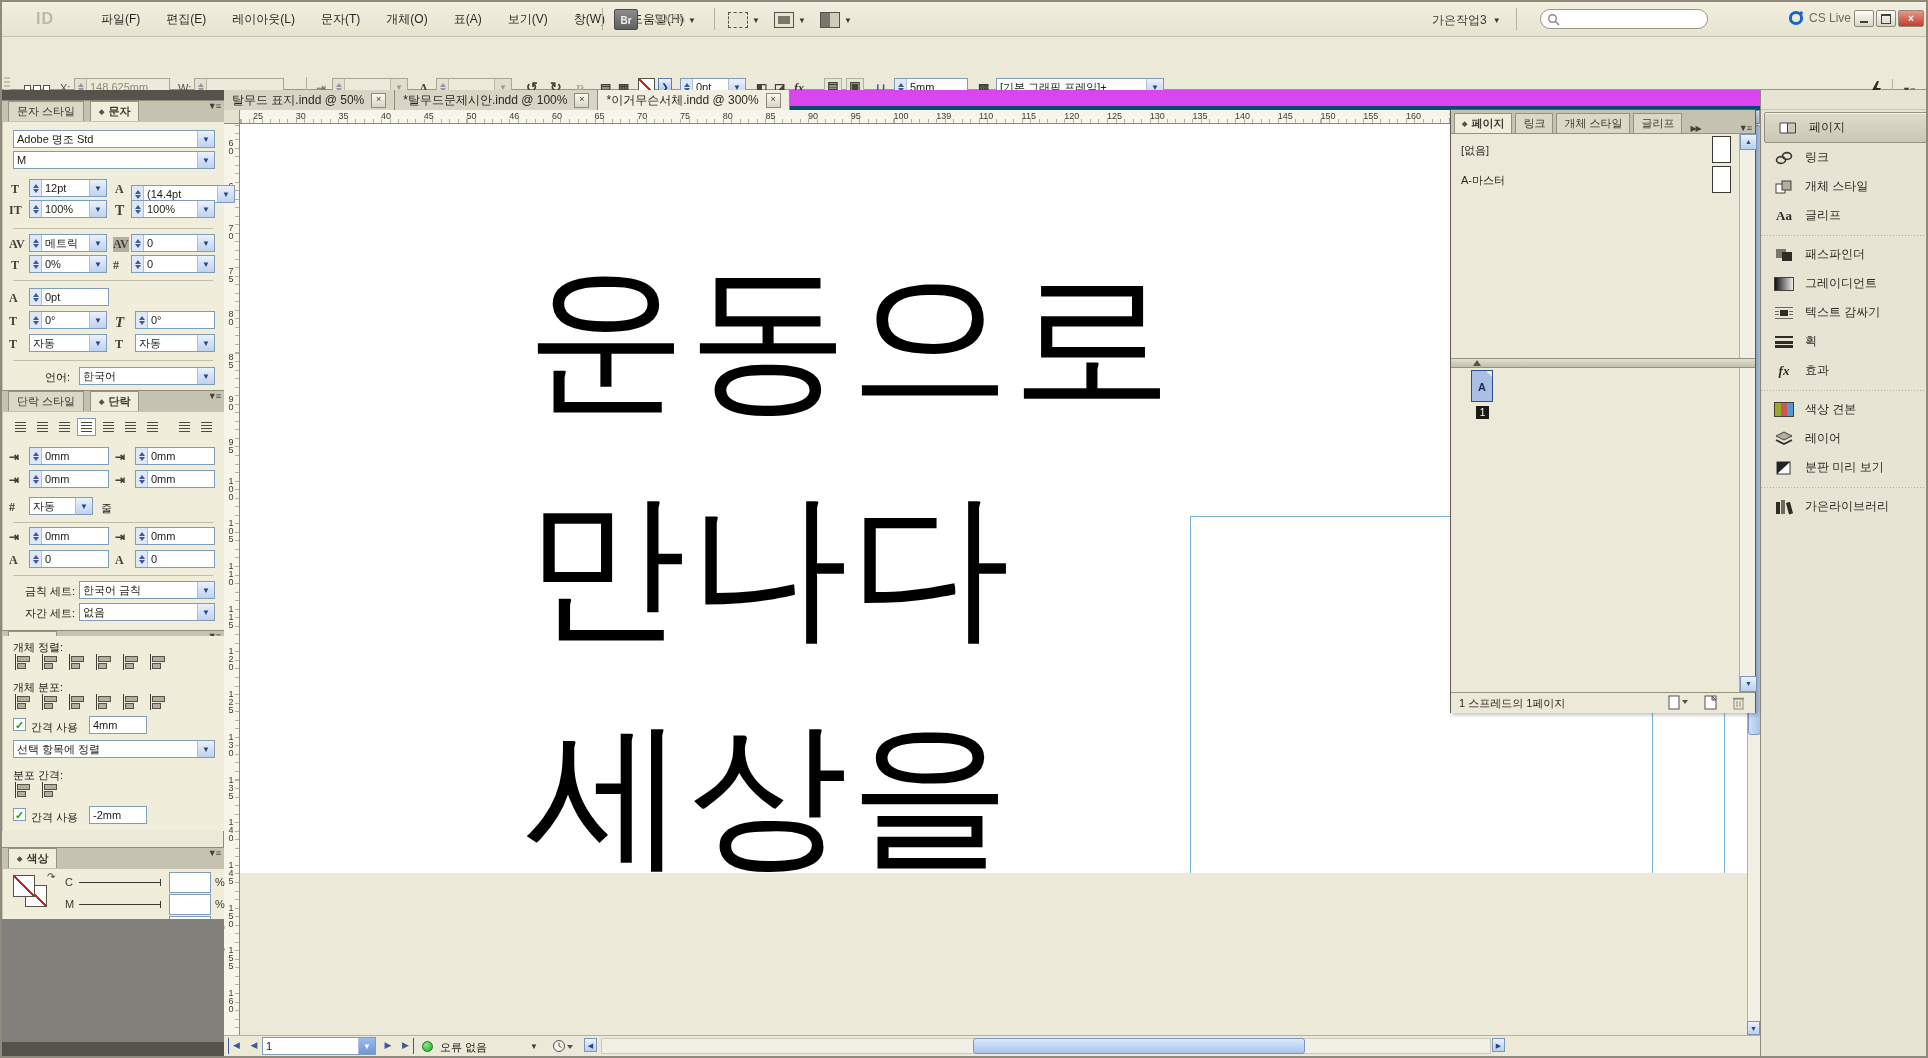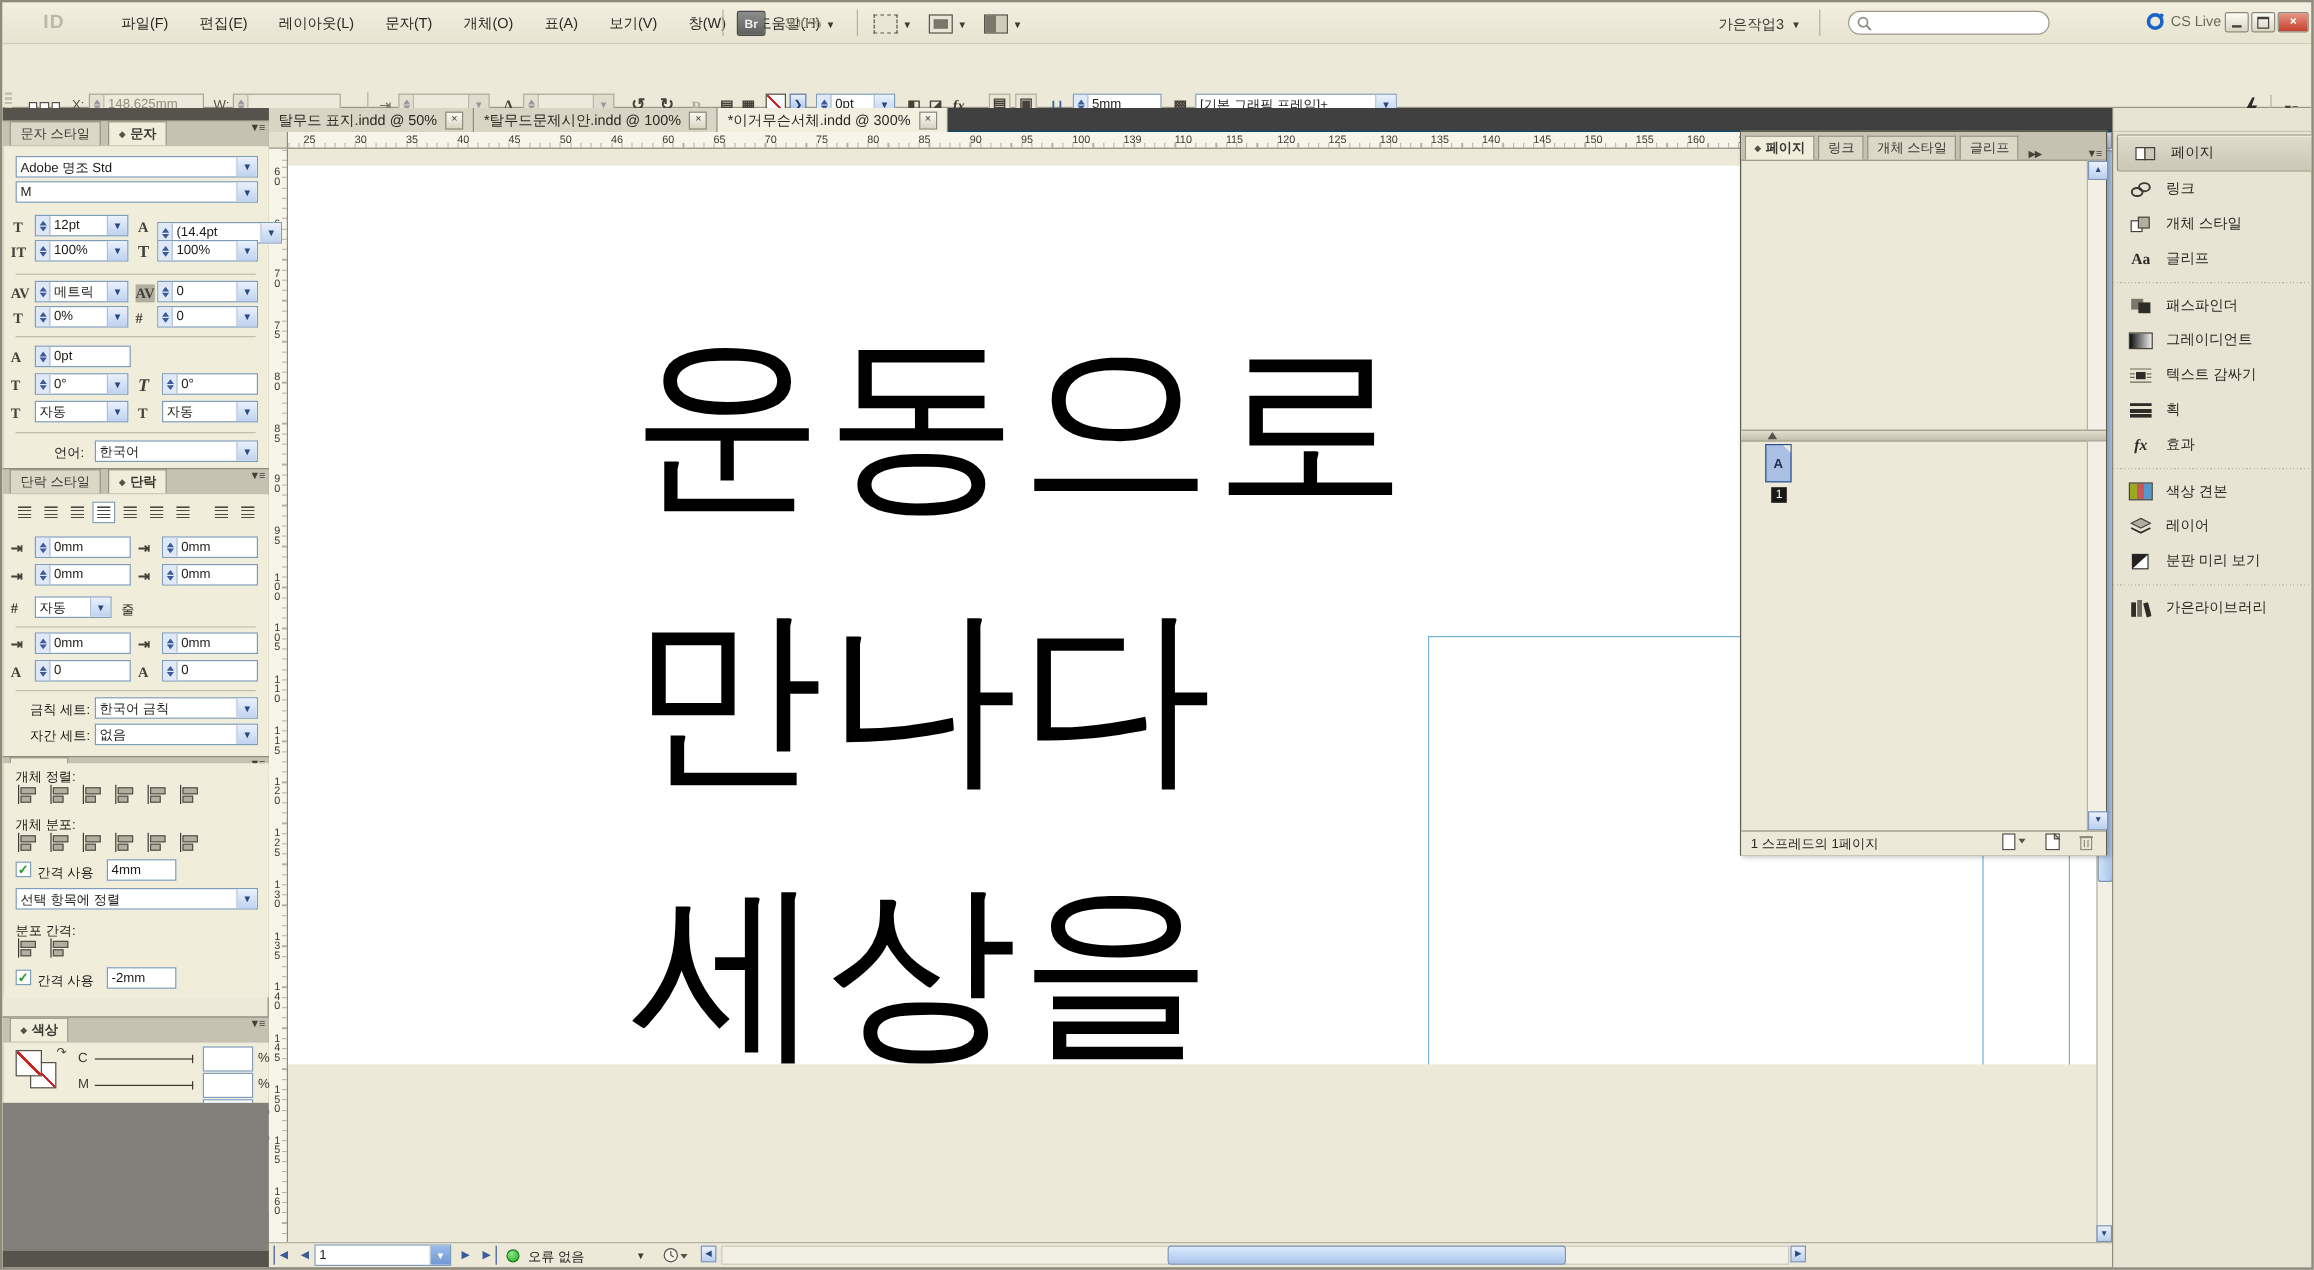--- a/index.html
+++ b/index.html
@@ -48,21 +48,21 @@
   .fld.dis .sp .dn{border-top-color:#9a97a0}
   .da{width:16px;height:100%;margin-left:auto;background:linear-gradient(#eaf1fc,#bed2ef);border-left:1px solid #b0bed6;
       color:#27477f;font-size:8px;display:flex;align-items:center;justify-content:center;flex:none}
   .fld.dis .da{background:#e0ddcc;border-color:#bdbaa9;color:#9a97a0}
   .cic{color:#6e6b5e;font-size:12px}
   .swatch{width:17px;height:17px;border:1px solid #55524a;background:linear-gradient(to top right,#fff 46%,#c22 46%,#c22 54%,#fff 54%)}
   .bluebtn{width:14px;height:17px;background:linear-gradient(#eaf1fc,#9cbcea);border:1px solid #5a7ab0;color:#1d3althou;color:#1d3a6e;font-size:9px;text-align:center;line-height:17px}
   .mi{width:18px;height:16px;border:1px solid #b3afa0;background:#e8e5d4;text-align:center;line-height:15px;font-size:11px;color:#44413a}
   .fxlab{font-style:italic;font-family:"Liberation Serif",serif;font-weight:bold;color:#3a3a33}
   
-  #tabbar{left:222px;top:88px;width:1536px;height:20px;background:#404040;border-bottom:1px solid #0c4a6e;display:flex}
+  #tabbar{left:222px;top:88px;width:1536px;height:20px;background:#d946ef;border-bottom:4px solid #0c4a6e;display:flex}
   .doc-tab{height:20px;display:flex;align-items:center;padding:0 8px;gap:7px;background:#d9d5c4;border-right:1px solid #8e8a7c;font-size:12px;color:#2a2922;white-space:nowrap}
   .doc-tab.active{background:#f2efe0}
   .cb{width:13px;height:13px;border:1px solid #8e8a7c;background:linear-gradient(#fafaf2,#d8d5c4);font-size:9px;line-height:11px;text-align:center;color:#44413a}
   
   #leftdock{left:0;top:88px;width:222px;height:970px;background:#ece9d8;border-right:1px solid #8e8a7c}
   .phdr{left:0;width:222px;height:22px;background:#c6c2b1;border-top:1px solid #8e8a7c;display:flex;align-items:flex-start}
   .ptab{height:19px;padding:0 8px;background:#dcd8c7;border:1px solid #95927f;border-bottom:none;margin-left:6px;
         font-size:11px;color:#3a3a33;display:flex;align-items:center;gap:4px;white-space:nowrap}
   .ptab.active{background:#f0edda;font-weight:bold}
   .ptog{font-size:7px;color:#55524a}
@@ -96,21 +96,21 @@
   
   #corner{left:222px;top:108px;width:16px;height:14px;background:#e4e1d0;border-right:1px solid #8e8a7c;border-bottom:1px solid #8e8a7c}
   #hruler{left:238px;top:108px;width:1507px;height:14px;background:#f7f4e9;border-bottom:1px solid #8e8a7c;overflow:hidden;
           background-image:repeating-linear-gradient(90deg,#b6b2a2 0 1px,transparent 1px 8.54px);
           background-size:100% 4px;background-position:13px 100%;background-repeat:repeat-x}
   .htick{position:absolute;top:1px;font-size:9px;color:#3a3a33}
   #vruler{left:222px;top:122px;width:16px;height:911px;background:#f7f4e9;border-right:1px solid #8e8a7c;overflow:hidden;
           background-image:repeating-linear-gradient(180deg,#b6b2a2 0 1px,transparent 1px 8.54px);
           background-size:4px 100%;background-position:100% 15px;background-repeat:repeat-y}
   .vtick{position:absolute;left:2px;font-size:9px;line-height:8px;color:#3a3a33;white-space:pre;text-align:center;width:10px}
-  #canvas{left:238px;top:136px;width:1507px;height:749px;background:#ffffff;overflow:hidden}
+  #canvas{left:238px;top:122px;width:1507px;height:749px;background:#ffffff;overflow:hidden}
   #bigtext{left:286px;top:100px;font-family:"DejaVu Serif","Liberation Serif",serif;font-weight:500;
            font-size:160px;line-height:228px;letter-spacing:2px;color:#000;white-space:nowrap}
   #frame{left:950px;top:392px;width:535px;height:462px;border:1px solid #74b3d6}
   #guide{left:1412px;top:392px;width:1px;height:519px;background:#74b3d6}
   
   #vscroll{left:1745px;top:108px;width:13px;height:925px;background:#f2f0e4;border-left:1px solid #b5b1a0}
   .scbtn{width:13px;height:14px;background:linear-gradient(#eaf1fc,#b9cfee);border:1px solid #7c95bd;color:#27477f;font-size:7px;text-align:center;line-height:13px}
   #vthumb{left:0;top:15px;width:13px;height:610px;background:linear-gradient(90deg,#cfe0f7,#a9c4ea);border:1px solid #7c95bd;border-radius:3px}
   #statusrow{left:222px;top:1033px;width:1536px;height:20px;background:#ece9d8;border-top:1px solid #b5b1a0;font-size:11px}
   .nbtn{top:2px;width:16px;height:16px;text-align:center;line-height:15px;color:#3c5b9a;font-size:9px}
@@ -861,20 +861,30 @@
         </span>
       <span class="ptab">
           <span>개체 스타일</span>
         </span>
       <span class="ptab">
           <span>글리프</span>
         </span>
       <span class="ffwd">▶▶</span>
       <span class="pm">▼≡</span>
     </div>
+    <div id="masters" class="r">
+        <div class="mrow">
+          <span class="mlab">[없음]</span>
+          <span class="mthumb"></span>
+        </div>
+        <div class="mrow">
+          <span class="mlab">A-마스터</span>
+          <span class="mthumb"></span>
+        </div>
+      </div>
     <div id="pp-scroll-top" class="r">
       <div class="scbtn" style="width:15px"><span class="aru">▲</span></div>
     </div>
     <div id="pp-divider" class="r">
         <span class="tri"></span>
       </div>
     <div id="pagethumb" class="r"><span class="fold"></span><span>A</span></div>
     <div id="pagenum" class="r">1</div>
     <div id="pp-scroll-bot" class="r">
       <div class="scbtn" style="width:15px;position:absolute;bottom:0"><span class="ard">▼</span></div>

